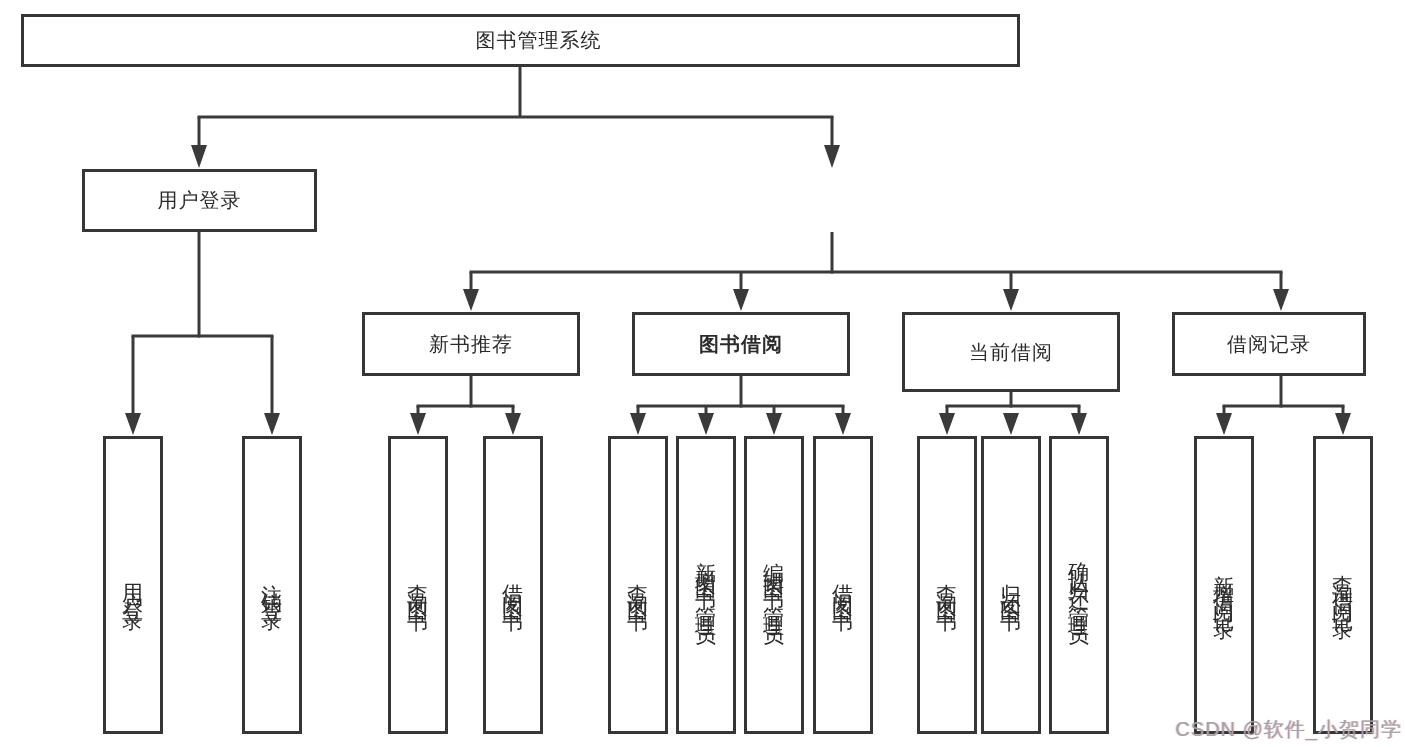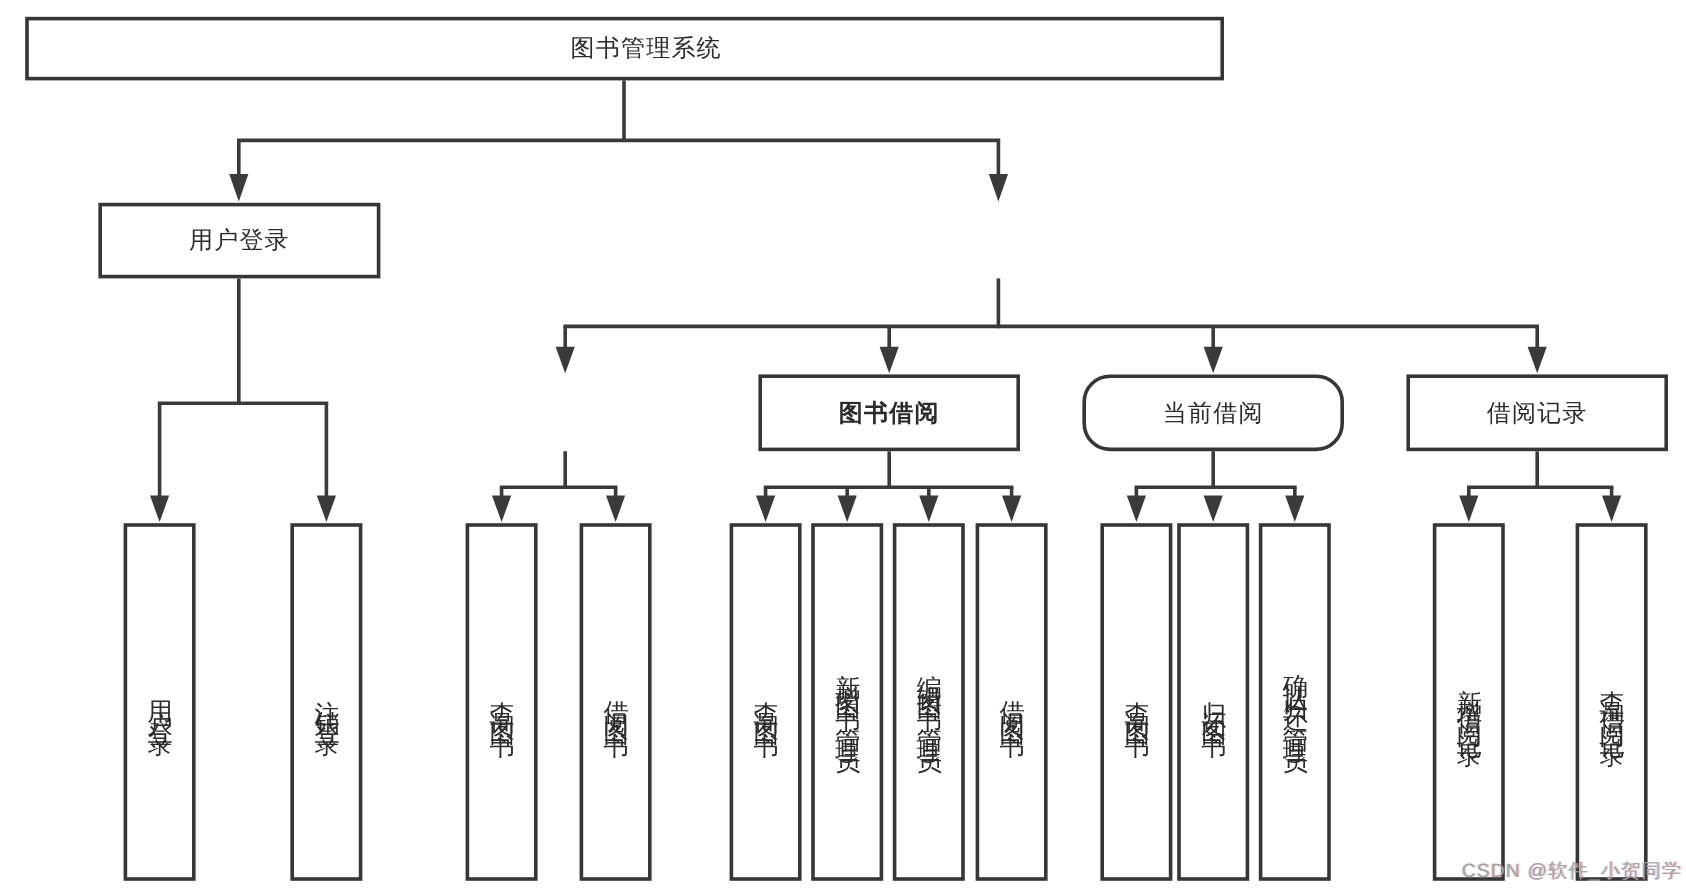--- a/index.html
+++ b/index.html
@@ -40,21 +40,21 @@
     writing-mode: vertical-rl;
     text-orientation: mixed;
     font-size: 21px;
     letter-spacing: 9px;
     line-height: 1;
   }
   .watermark {
     position: absolute;
     right: 3px;
     top: 716px;
-    font-size: 16px;
+    font-size: 20px;
     letter-spacing: 1px;
     color: #a3a3a3;
     white-space: nowrap;
     text-shadow: 1px 0 0 rgba(230,80,80,0.35), -1px 0 0 rgba(120,150,230,0.3);
     z-index: 5;
   }
 </style>
 </head>
 <body>
 
@@ -130,27 +130,30 @@
   </svg>
 
   <div class="box hbox" style="left:21px; top:14px; width:999px; height:53px;padding-left:36px;">
     <span>图书管理系统</span>
   </div>
 
   <div class="box hbox" style="left:82px; top:169px; width:235px; height:63px;">
     <span>用户登录</span>
   </div>
 
+  <div class="box hbox" style="left:362px; top:312px; width:218px; height:64px;">
+    <span>新书推荐</span>
+  </div>
   <div class="box hbox" style="left:632px; top:312px; width:218px; height:64px;font-weight:bold;">
     <span>图书借阅</span>
   </div>
-  <div class="box hbox" style="left:902px; top:312px; width:218px; height:64px;border-radius:23px;">
+  <div class="box hbox" style="left:902px; top:312px; width:218px; height:80px;">
     <span>当前借阅</span>
   </div>
-  <div class="box hbox" style="left:1172px; top:312px; width:218px; height:64px;">
+  <div class="box hbox" style="left:1172px; top:312px; width:194px; height:64px;">
     <span>借阅记录</span>
   </div>
 
   <div class="box leaf" style="left:103px;">
     <span class="vtext">用户登录</span>
   </div>
   <div class="box leaf" style="left:242px;">
     <span class="vtext">注销登录</span>
   </div>
 

